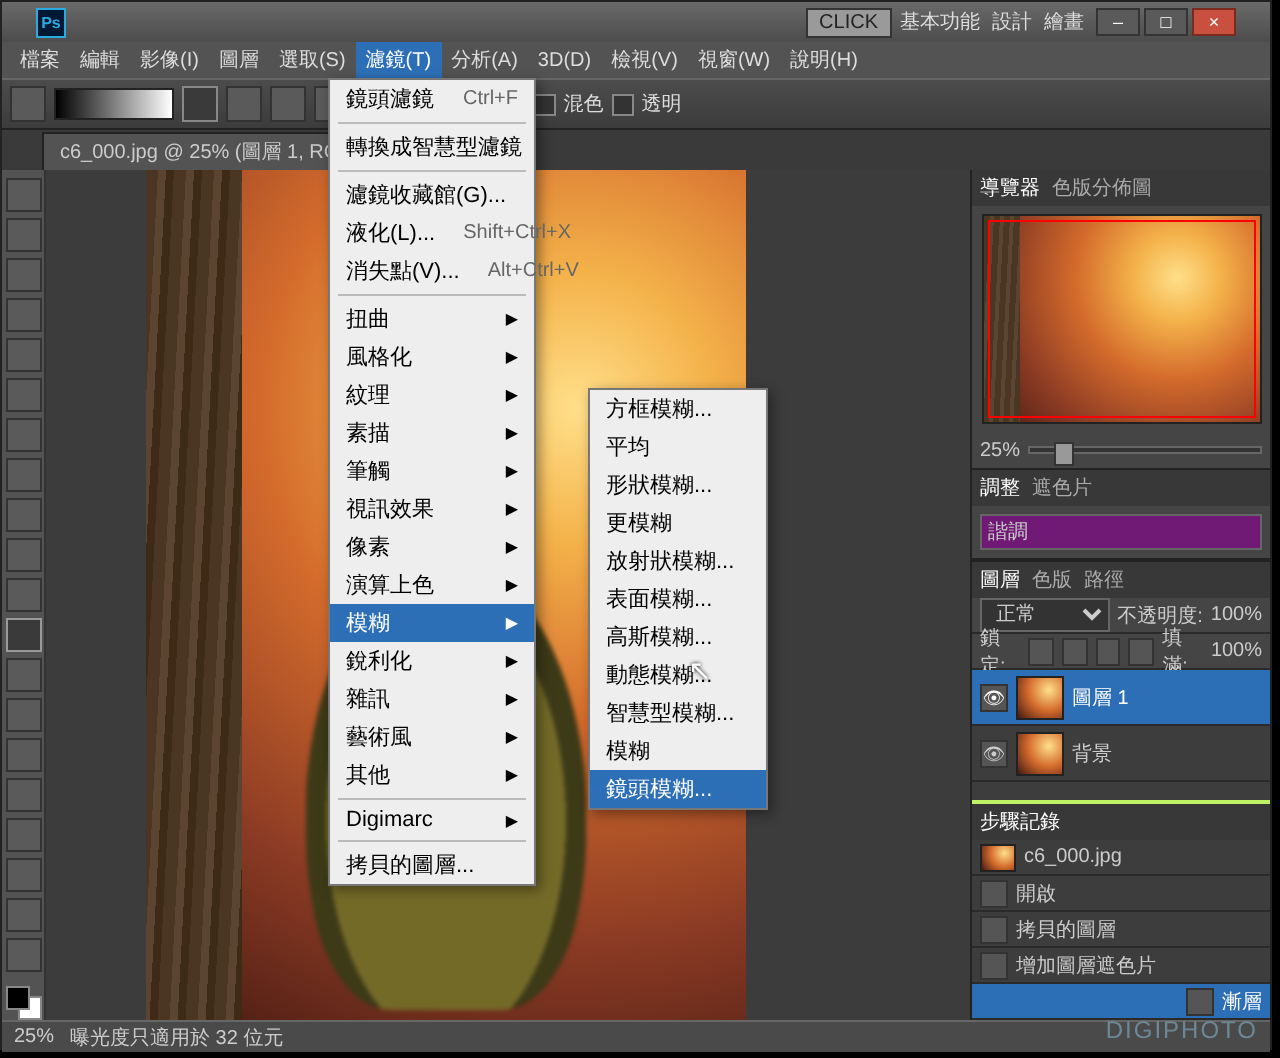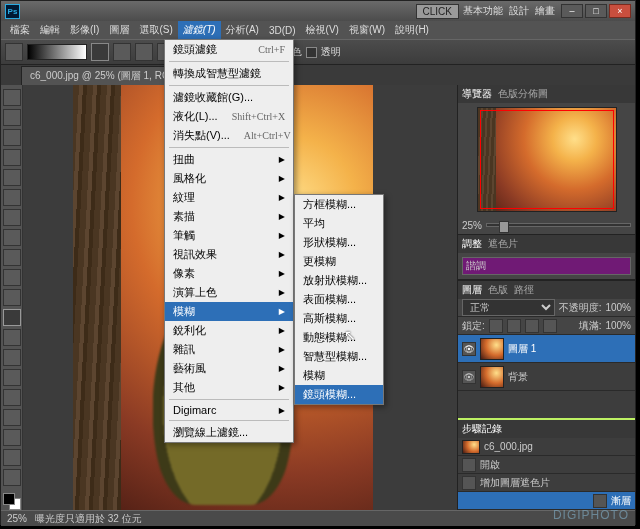--- a/index.html
+++ b/index.html
@@ -1,30 +1,30 @@
 <!DOCTYPE html>
 <html><head>
 <meta charset="utf-8">
 <style>
   * { box-sizing: border-box; margin: 0; padding: 0; font-family: "Microsoft JhengHei", sans-serif; }
   body { background: #000; width: 640px; height: 529px; overflow: hidden; position: relative; }
   .app { position: absolute; top: 0; left: 0; width: 636px; height: 525px; background: #535353; border: 1px solid #222; }
-  .titlebar { height: 20px; background: linear-gradient(#6a6a6a,#4c4c4c); display: flex; align-items: center; padding: 0 4px; color: #ddd; font-size: 10px; }
+  .titlebar { height: 20px; background: linear-gradient(#6a6a6a,#4c4c4c); display: flex; align-items: center; padding: 0 17px; color: #ddd; font-size: 10px; }
   .ps-icon { width: 15px; height: 15px; background: #001933; border: 1px solid #29abe2; color: #29abe2; font-size: 8px; font-weight: bold; text-align: center; line-height: 13px; margin-right: 6px; }
   .titlebar .spacer { flex: 1; }
   .top-btn { background: #9a9a9a; color: #222; font-size: 10px; padding: 1px 6px; border: 1px solid #333; margin-right: 4px; }
   .top-text { color: #ddd; font-size: 10px; margin-right: 6px; }
   .winbtns { display: flex; gap: 2px; }
   .winbtn { width: 22px; height: 14px; font-size: 9px; text-align: center; line-height: 12px; color: #fff; }
   .wb-min { background: #5a5a5a; border: 1px solid #333; }
   .wb-max { background: #5a5a5a; border: 1px solid #333; }
   .wb-close { background: #c94f3e; border: 1px solid #7a2a1e; }
   .menubar { height: 18px; background: #535353; display: flex; align-items: center; padding-left: 4px; font-size: 10px; color: #ddd; }
   .menubar span { padding: 2px 5px; }
-  .menubar span.active { background: #2d6fb7; color: #fff; font-style: italic; }
+  .menubar span.active { background: #2d6fb7; color: #fff; }
   .optbar { height: 26px; background: linear-gradient(#4c4c4c,#3c3c3c); border-top: 1px solid #666; border-bottom: 1px solid #222; display: flex; align-items: center; padding: 0 4px; gap: 4px; font-size: 10px; color: #ddd; }
   .grad-sw { width: 60px; height: 16px; background: linear-gradient(to right,#000,#fff); border: 1px solid #222; }
   .smallbtn { width: 18px; height: 18px; background: #5a5a5a; border: 1px solid #333; }
   .smallbtn.sel { background: #3a3a3a; border: 1px solid #888; }
   .cb { width: 11px; height: 11px; background: #333; border: 1px solid #888; display: inline-block; }
   .tabbar { height: 20px; background: #3a3a3a; display: flex; align-items: center; padding-left: 20px; font-size: 10px; color: #ccc; }
   .doctab { background: #535353; padding: 2px 8px; border: 1px solid #222; border-bottom: none; }
   .main { display: flex; height: 425px; }
   .tools { width: 22px; background: #535353; border-right: 1px solid #333; display: flex; flex-direction: column; align-items: center; padding-top: 4px; gap: 3px; }
   .tool { width: 18px; height: 18px; background: #5a5a5a; border: 1px solid #333; font-size: 10px; text-align: center; line-height: 16px; color: #ccc; }
@@ -38,21 +38,21 @@
       linear-gradient(95deg, #3b2a1a 0%, #3b2a1a 12%, rgba(0,0,0,0) 14%),
       radial-gradient(circle at 72% 28%, #ffdf8a, #f4b24a 18%, #d46b2c 42%, #8a3a24 72%, #451a12 100%);
   }
   .wood { position: absolute; left: 0; top: 0; width: 48px; height: 100%;
     background: repeating-linear-gradient(93deg,#4a3622 0 6px,#5c4530 6px 10px,#3d2b18 10px 14px); }
   .figure { position:absolute; left:80px; top:150px; width:140px; height:270px;
     background:
       radial-gradient(ellipse 40px 40px at 50% 10%, #40301a 0 35px, transparent 36px),
       radial-gradient(ellipse 70px 130px at 50% 65%, #746a28 0 60px, #3d3a18 60px 70px, transparent 71px);
     border-radius:50% 50% 30% 30%; filter: blur(1px);}
-  .rightdock { width: 178px; background: #454545; border-left: 1px solid #222; display: flex; flex-direction: column; font-size: 10px; color: #ccc; }
+  .rightdock { width: 150px; background: #454545; border-left: 1px solid #222; display: flex; flex-direction: column; font-size: 10px; color: #ccc; }
   .navpanel { border-bottom: 1px solid #222; }
   .panel-tabs { height: 18px; background: #383838; display: flex; align-items: center; padding: 0 4px; font-size: 10px; gap: 6px; }
   .panel-tabs .pt { color: #aaa; }
   .panel-tabs .pt.active { color: #fff; }
   .nav-thumb { width: 140px; height: 105px; margin: 4px auto; border: 1px solid #222;
     background: radial-gradient(circle at 70% 30%, #ffdf8a, #f4b24a 18%, #d46b2c 42%, #8a3a24 72%, #451a12 100%); position:relative; }
   .nav-thumb .wood2{position:absolute;left:0;top:0;width:18px;height:100%;background:repeating-linear-gradient(93deg,#4a3622 0 3px,#5c4530 3px 5px);}
   .nav-view { position: absolute; inset: 2px; border: 1px solid #f00; }
   .navslider { height: 18px; display: flex; align-items: center; padding: 0 4px; gap: 4px; }
   .slider { flex: 1; height: 4px; background: #333; border: 1px solid #666; position: relative; }
@@ -72,22 +72,22 @@
   .hist-item { display:flex; align-items:center; gap:4px; padding:2px 4px; border-bottom:1px solid #2a2a2a; height:18px; }
   .hist-item.sel { background: #2d6fb7; color:#fff;justify-content:flex-end; }
   .hist-icon { width: 14px; height: 14px; background: #555; border: 1px solid #333; }
   .status { height: 16px; background: #4a4a4a; border-top:1px solid #666; display:flex; align-items:center; padding:0 6px; font-size:10px; color:#ccc; gap:8px; }
 
   .dropdown { position: absolute; background: #eee; border: 1px solid #777; font-size: 11px; color: #000; box-shadow: 2px 2px 6px rgba(0,0,0,0.4); z-index: 100; }
   .dropdown .sep { height: 1px; background: #bbb; margin: 2px 4px; }
   .dropdown .mi { padding: 2px 8px; display: flex; justify-content: space-between; align-items: center; white-space: nowrap; }
   .dropdown .mi.hov { background: #2d6fb7; color: #fff; }
   .dropdown .arrow { font-size: 8px; margin-left: 12px; }
-  .dropdown .sc { color: #666; font-size: 10px; margin-left: 14px; font-family: Liberation Serif, serif; }
-  #dd1 { left: 163px; top: 38px; width: 130px; }
+  .dropdown .sc { color: #666; font-size: 10px; margin-left: 14px; }
+  #dd1 { left: 163px; top: 38px; width: 104px; }
   #dd2 { left: 293px; top: 193px; width: 90px; }
   .cursor { position: absolute; left: 343px; top: 326px; z-index: 200; font-size: 14px; color: #fff; text-shadow: 0 0 2px #000; pointer-events: none; }
   .watermark { position: absolute; right: 6px; bottom: 2px; color: #7aa1b7; font-size: 12px; letter-spacing: 1px; opacity: 0.7; z-index: 50; margin-left: 10px; }
 </style>
 </head>
 <body>
 
 <div class="app">
   <div class="titlebar">
     <div class="ps-icon">Ps</div>
@@ -242,20 +242,24 @@
             <div class="lthumb" style="width:18px;height:14px"></div>
             <span>c6_000.jpg</span>
           </div>
           <div id="histlist">
               <div class="hist-item">
                 <div class="hist-icon"></div>
                 <span>開啟</span>
               </div>
               <div class="hist-item">
                 <div class="hist-icon"></div>
+                <span>拷貝的圖層</span>
+              </div>
+              <div class="hist-item">
+                <div class="hist-icon"></div>
                 <span>增加圖層遮色片</span>
               </div>
               <div class="hist-item sel">
                 <div class="hist-icon"></div>
                 <span>漸層</span>
               </div>
             </div>
         </div>
       </div>
     </div>
@@ -340,21 +344,21 @@
         <span>其他</span>
         <span class="arrow">▶</span>
       </div>
       <div class="sep"></div>
       <div class="mi">
         <span>Digimarc</span>
         <span class="arrow">▶</span>
       </div>
       <div class="sep"></div>
       <div class="mi">
-        <span>瀏覽線上濾鏡...</span>
+        <span>拷貝的圖層...</span>
       </div>
     </div>
   <div class="dropdown" id="dd2">
       <div class="mi">方框模糊...</div>
       <div class="mi">平均</div>
       <div class="mi">形狀模糊...</div>
       <div class="mi">更模糊</div>
       <div class="mi">放射狀模糊...</div>
       <div class="mi">表面模糊...</div>
       <div class="mi">高斯模糊...</div>

